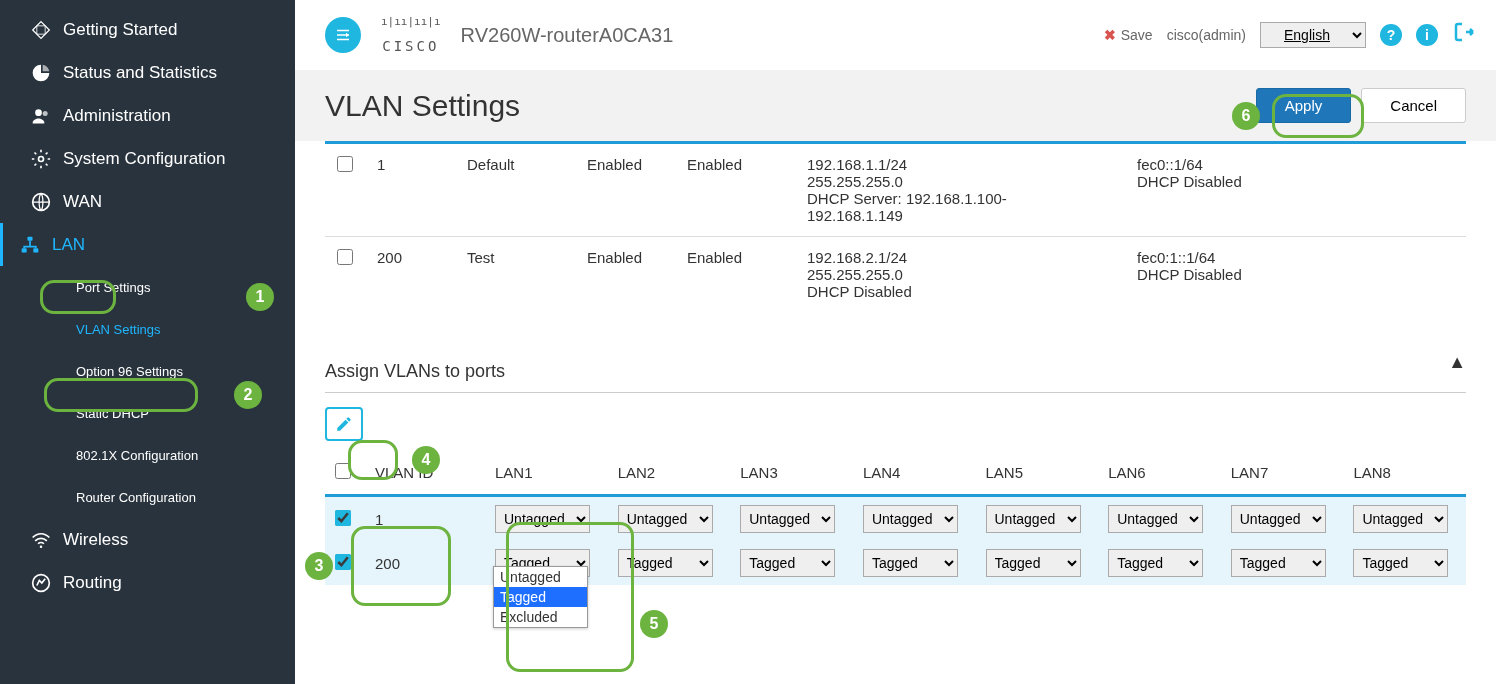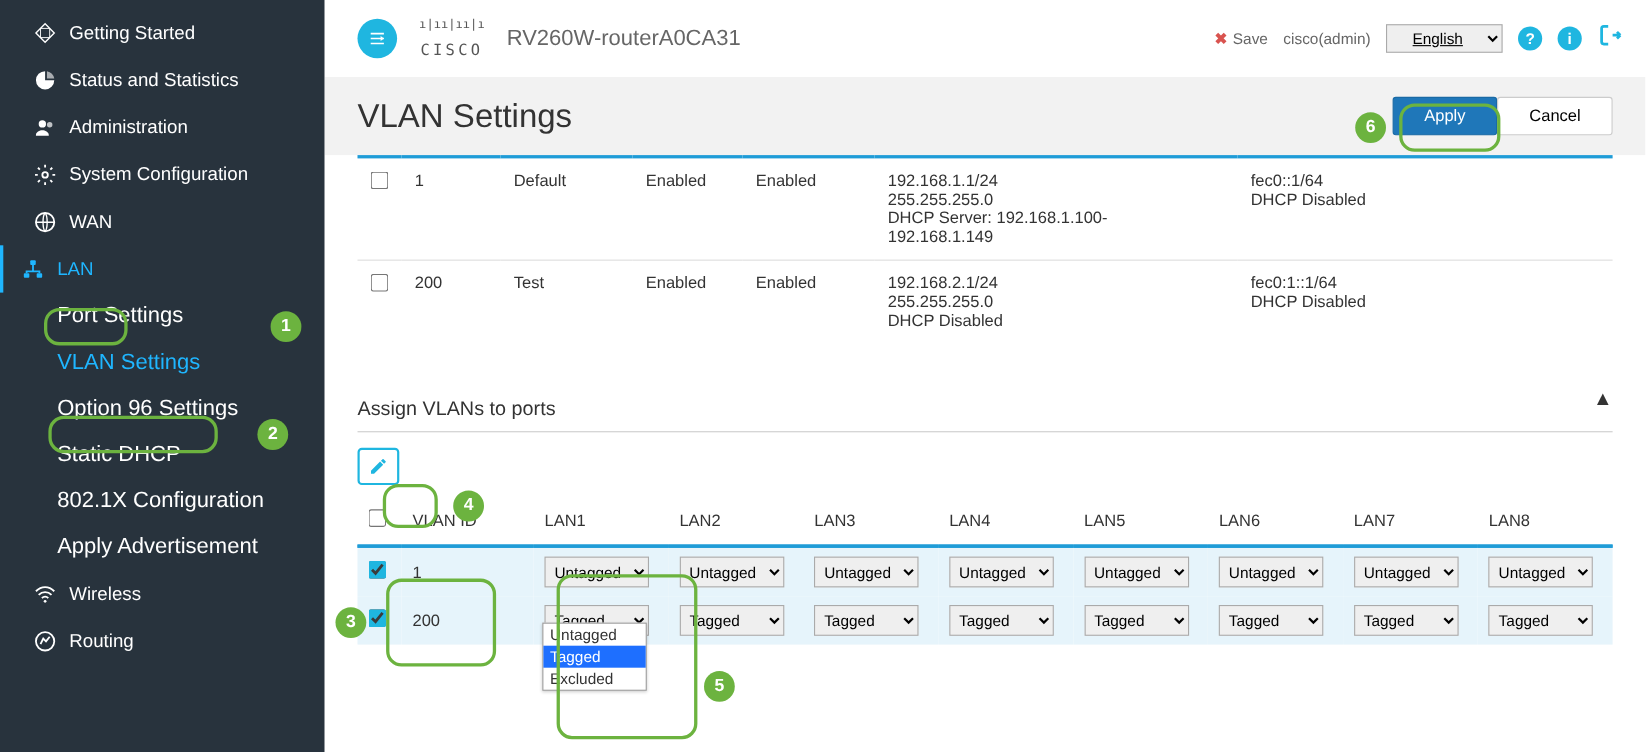--- a/index.html
+++ b/index.html
@@ -8,39 +8,39 @@
 
 .app { display: flex; height: 100%; }
 .sidebar { width: 295px; background: #28333d; color: #fff; padding-top: 8px; flex-shrink: 0; position: relative; }
 .main { flex: 1; display: flex; flex-direction: column; background: #fff; overflow: hidden; }
 
 
 .side-item { display: flex; align-items: center; height: 43px; padding-left: 29px; font-size: 17px; cursor: pointer; }
 .side-item .ico { width: 24px; display: inline-flex; justify-content: center; }
 .side-item .lbl { margin-left: 10px; }
 .side-item.active { color: #1fb6ff; border-left: 3px solid #1fb6ff; padding-left: 15px; }
-.side-sub { padding-left: 52px; font-size: 20px; height: 42px; display: flex; align-items: center; cursor: pointer; }
+.side-sub { padding-left: 76px; font-size: 13px; height: 42px; display: flex; align-items: center; cursor: pointer; }
 .side-sub.active { color: #1fb6ff; }
 
 
 .topbar { height: 70px; display: flex; align-items: center; padding: 0 20px 0 30px; }
 .menu-btn { width: 36px; height: 36px; border-radius: 50%; background: #1fb6e0; display:flex; align-items:center; justify-content:center; color:#fff; cursor:pointer; }
 .cisco-logo { margin-left: 20px; font-family: monospace; text-align:center; line-height:0.7; font-size:11px; letter-spacing:1px; color:#555; }
 .router-name { margin-left: 20px; font-size: 20px; color: #666; }
 .top-right { margin-left: auto; display:flex; align-items:center; gap: 14px; color:#666; }
 .save-link { display:flex; align-items:center; gap:5px; cursor:pointer; }
 .save-link .xicon { color:#d9534f; font-weight:bold; }
 .lang-sel { border:1px solid #aaa; padding:3px 19px; font-size:14px;text-decoration:underline; }
 .top-ico { width: 22px; height:22px; border-radius:50%; background:#1fb6e0; color:#fff; display:inline-flex; align-items:center; justify-content:center; font-weight:bold; font-size:14px; cursor:pointer; }
 .logout-ico { color:#1fb6e0; font-size:22px; cursor:pointer; }
 
 
 .page-head { background: #f2f2f2; padding: 18px 30px; display:flex; align-items:center; }
 .page-head h1 { font-weight: 300; font-size: 30px; }
-.page-head .actions { margin-left:auto; display:flex; align-items:center; }
+.page-head .actions { margin-left:auto; display:flex; gap:10px; align-items:center; }
 .btn { padding: 8px 28px; font-size:15px; border-radius:3px; cursor:pointer; border:1px solid #ccc; background:#fff; }
 .btn.primary { background:#1f77b9; color:#fff; border-color:#1a6aa5; }
 
 
 .content { flex:1; overflow:auto; padding: 0 30px 40px; }
 
 
 .tbl { width:100%; border-collapse: collapse; margin-top: 0; }
 .tbl tbody td { padding: 12px 12px; vertical-align: top; font-size:15px; }
 .tbl-border { border-top: 3px solid #1f9cd7; }
@@ -148,21 +148,21 @@
     <div class="side-sub">
         <span>Option 96 Settings</span>
       </div>
     <div class="side-sub">
         <span>Static DHCP</span>
       </div>
     <div class="side-sub">
         <span>802.1X Configuration</span>
       </div>
     <div class="side-sub">
-        <span>Apply Advertisement</span>
+        <span>Router Configuration</span>
       </div>
     <div class="side-item">
       <span class="ico">
           <svg width="20" height="20" viewBox="0 0 24 24">
             <path d="M2 9c6-6 14-6 20 0M5 13c4-4 10-4 14 0M8.5 16.5c2-2 5-2 7 0" fill="none" stroke="currentColor" stroke-width="2"></path>
             <circle cx="12" cy="20" r="1.5"></circle>
           </svg>
         </span>
       <span class="lbl">Wireless</span>
     </div>

